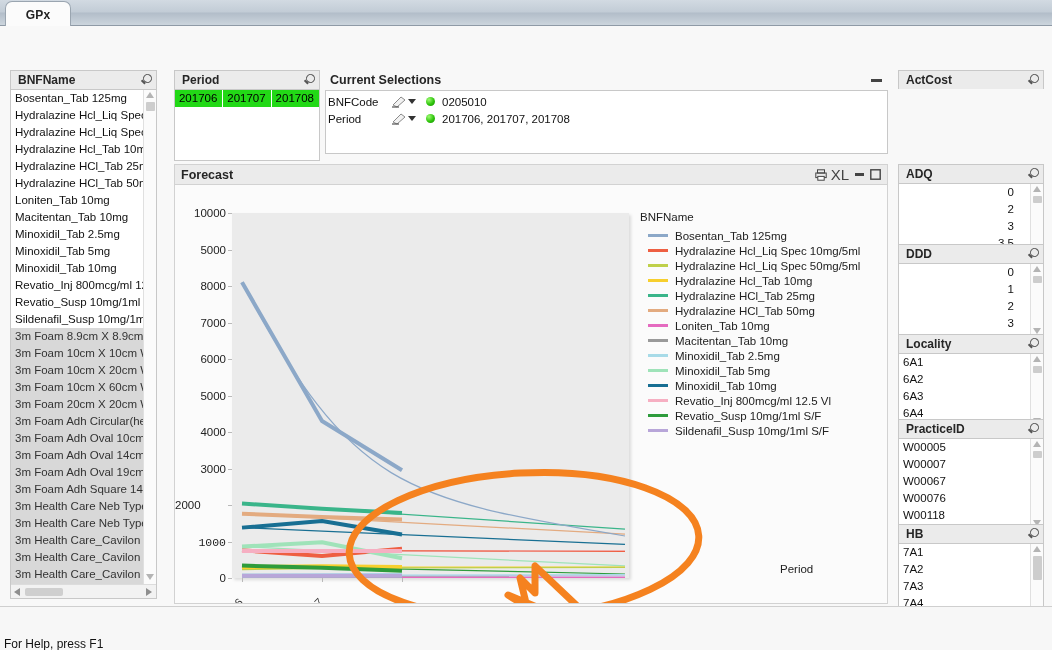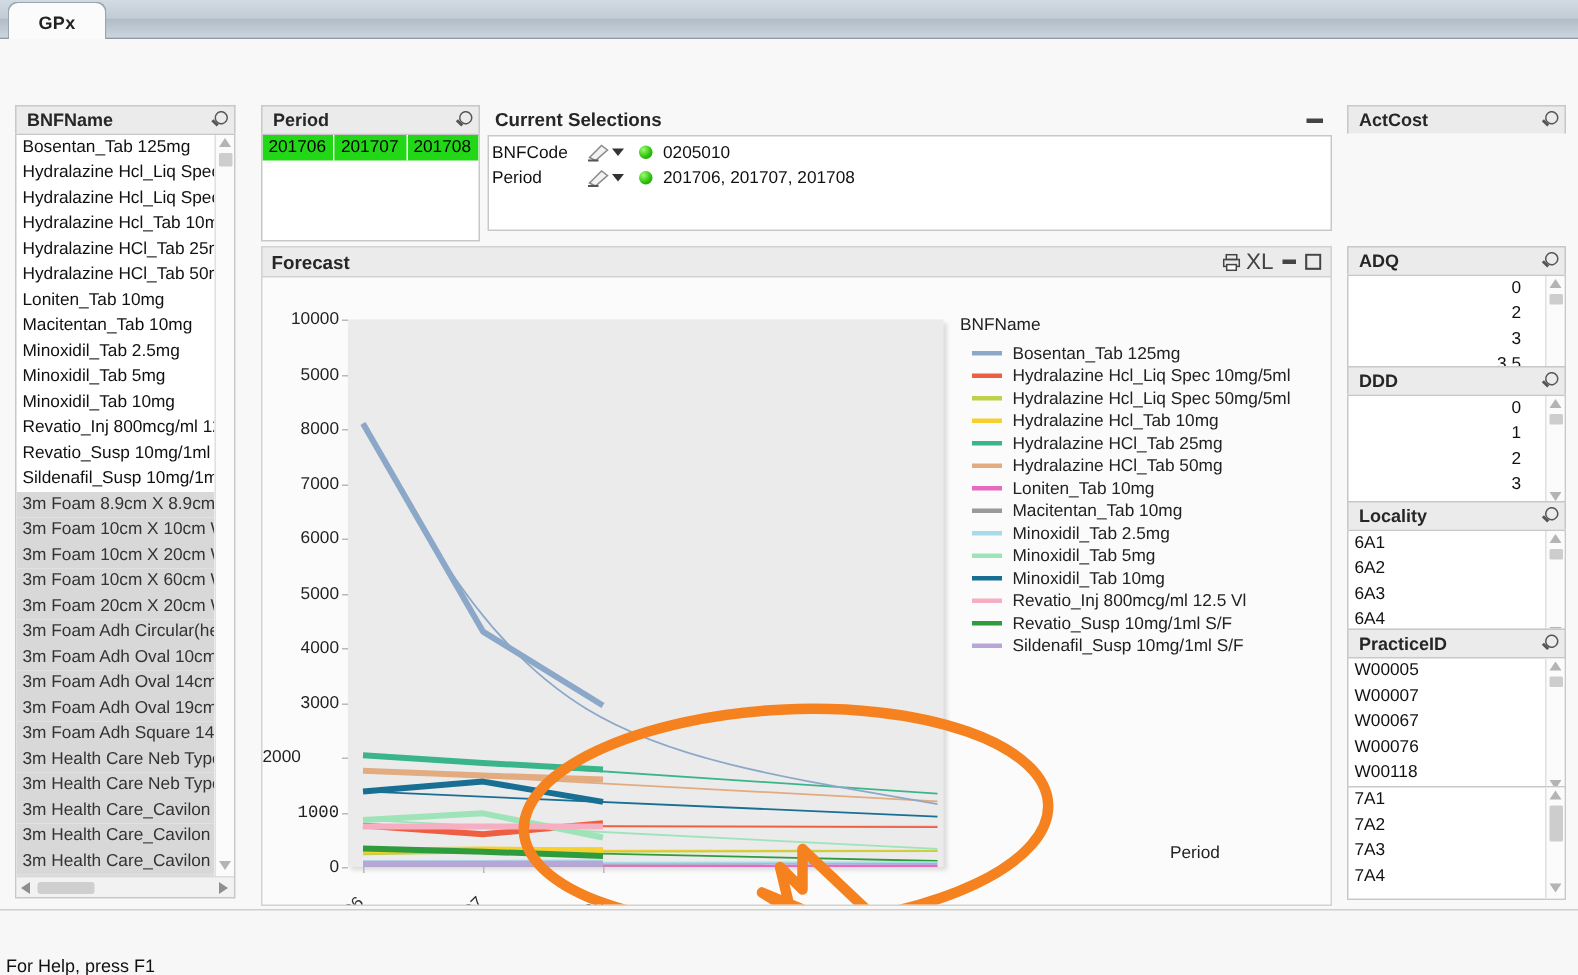--- a/index.html
+++ b/index.html
@@ -549,20 +549,24 @@
               <div class="tri-u"></div>
             </div>
             <div class="thumb" style="top:12px;height:7px;"></div>
             <div class="arr dn">
               <div class="tri-d"></div>
             </div>
           </div>
         </div>
       </div>
       <div class="lb" style="left: 898px; top: 498px; width: 146px;">
+        <div class="lb-caption">
+          <span class="ttl">HB</span>
+          <span class="mag"></span>
+        </div>
         <div class="lb-body" style="height: 76px;">
           <div style="position: absolute; inset: 0px 13px 0px 0px; overflow: hidden;">
             <div class="lb-row">7A1</div>
             <div class="lb-row">7A2</div>
             <div class="lb-row">7A3</div>
             <div class="lb-row">7A4</div>
           </div>
           <div class="vsb">
             <div class="arr up">
               <div class="tri-u"></div>

